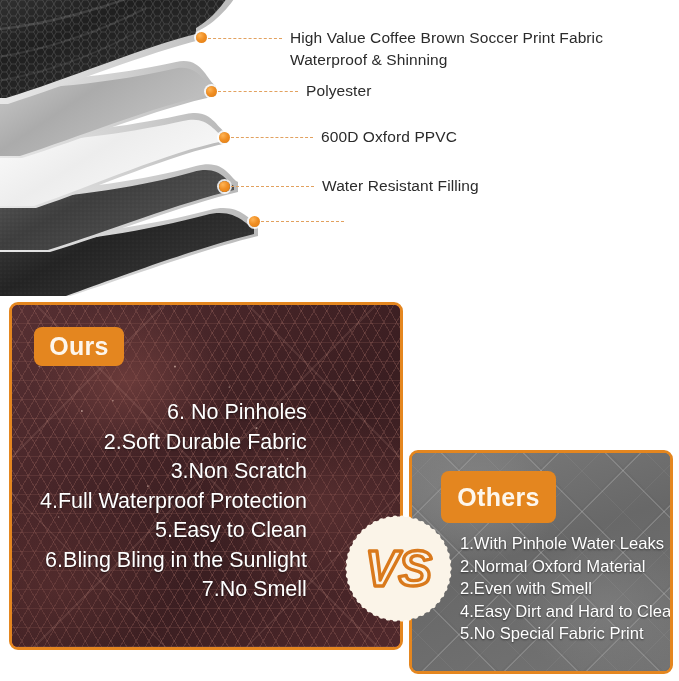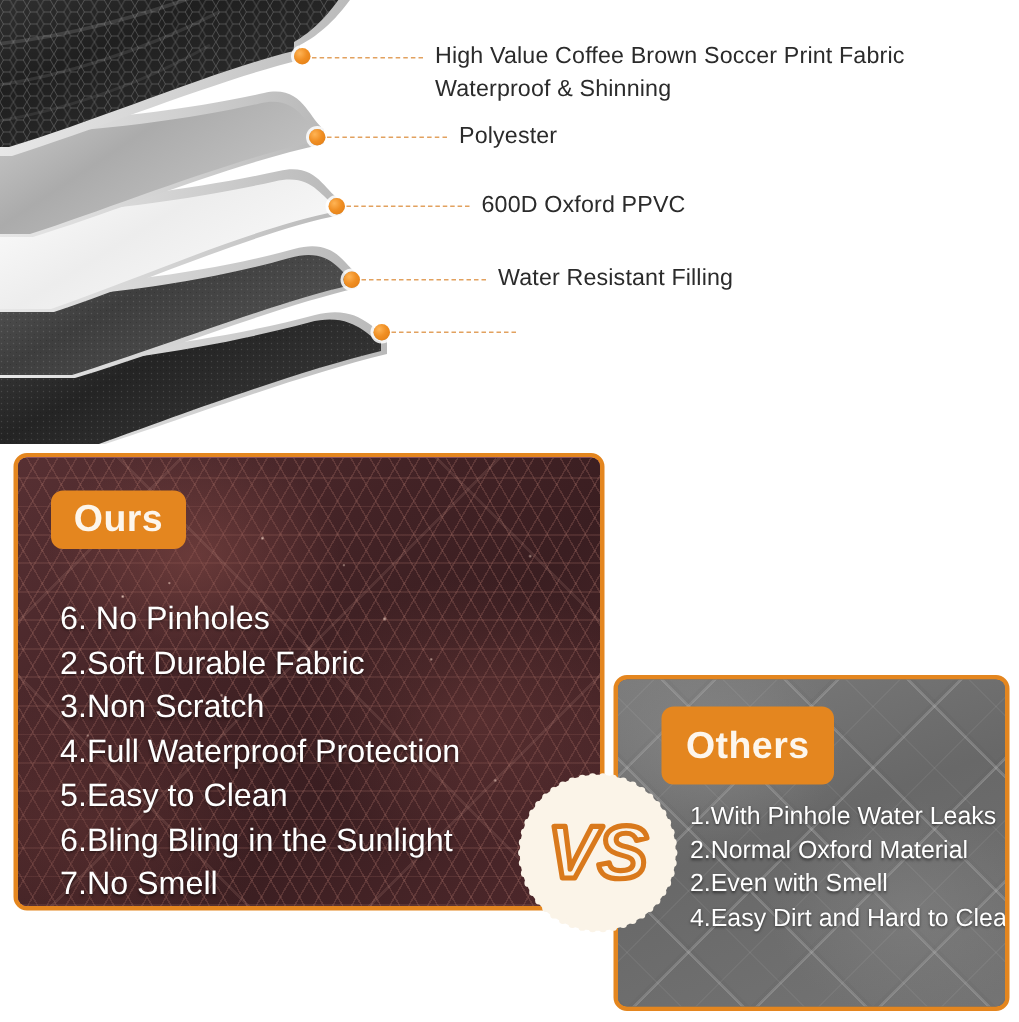--- a/index.html
+++ b/index.html
@@ -66,22 +66,23 @@
   .panel {
     position: absolute;
     border: 3px solid #e4861f;
     border-radius: 9px;
     overflow: hidden;
   }
 
   
   #panel-ours {
     left: 9px; top: 6px;
-    width: 394px; height: 305px;
-    background-color: #8b5cf6;
+    width: 394px; height: 348px;
+    background-color: #ec4899;
+    text-align: right;
   }
   .honeycomb {
     position: absolute; inset: 0;
     background-color: #472528;
     background-image:
       radial-gradient(ellipse 140px 110px at 30% 22%, rgba(132,74,70,0.55) 0%, rgba(90,48,48,0.0) 70%),
       radial-gradient(ellipse 160px 130px at 78% 58%, rgba(120,66,64,0.42) 0%, rgba(90,48,48,0.0) 72%),
       radial-gradient(ellipse 180px 140px at 12% 82%, rgba(108,58,56,0.38) 0%, rgba(70,36,38,0.0) 70%),
       repeating-linear-gradient(60deg,  rgba(158,104,96,0.30) 0 1px, transparent 1px 11px),
       repeating-linear-gradient(-60deg, rgba(158,104,96,0.30) 0 1px, transparent 1px 11px),
@@ -291,21 +292,21 @@
       <span class="callout-line" style="width:80px;"></span>
       <span class="callout-text">Polyester</span>
     </div>
 
     <div class="callout" style="left:219px; top:126px;">
       <span class="callout-dot"></span>
       <span class="callout-line" style="width:82px;"></span>
       <span class="callout-text">600D Oxford PPVC</span>
     </div>
 
-    <div class="callout" style="left:229px; top:175px;">
+    <div class="callout" style="left:219px; top:175px;">
       <span class="callout-dot"></span>
       <span class="callout-line" style="width:83px;"></span>
       <span class="callout-text">Water Resistant Filling</span>
     </div>
 
     <div class="callout" style="left:249px; top:216px;">
       <span class="callout-dot"></span>
       <span class="callout-line" style="width:83px;"></span>
     </div>
   </div>
@@ -337,20 +338,21 @@
 
       <div class="chip" id="chip-others">
         <span>Others</span>
       </div>
 
       <ul class="feature-list" id="list-others">
         <li>1.With Pinhole Water Leaks</li>
         <li>2.Normal Oxford Material</li>
         <li>2.Even with Smell</li>
         <li>4.Easy Dirt and Hard to Clean</li>
+        <li>5.No Special Fabric Print</li>
       </ul>
     </div>
 
     <div id="vs-badge">
       <svg viewBox="0 0 107 107">
         <defs>
 
           <clipPath id="scallop">
             <path id="scallopPath" d=""></path>
           </clipPath>

